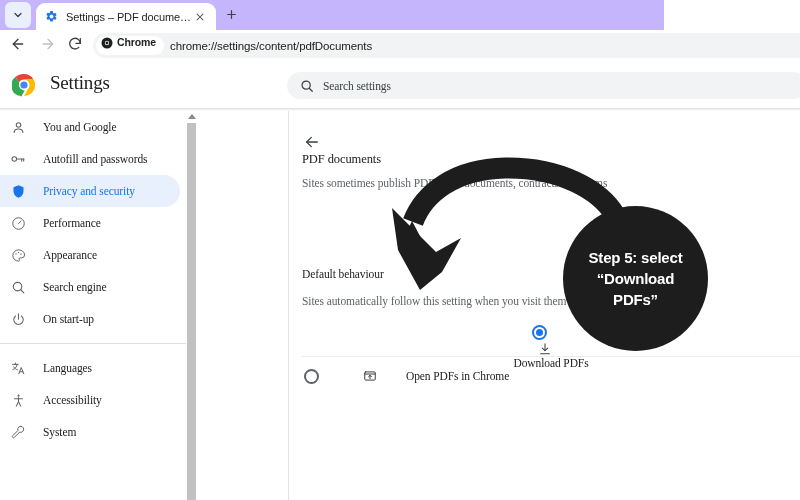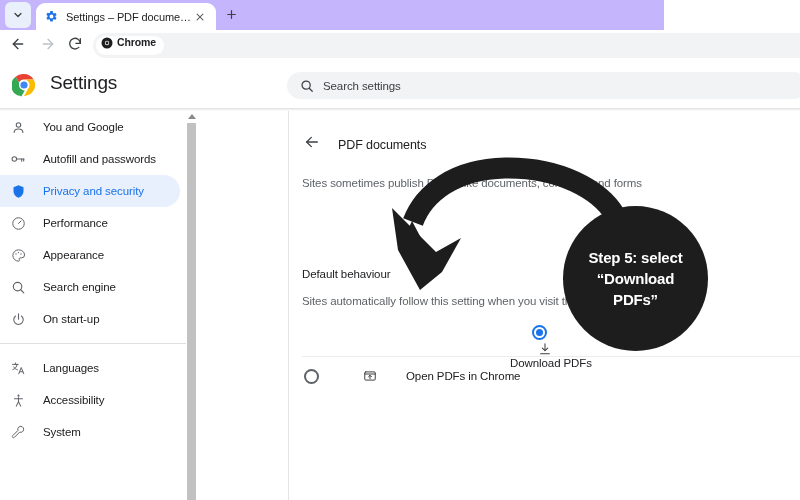--- a/index.html
+++ b/index.html
@@ -103,20 +103,21 @@
 
   .toolbar-sep {
     position: absolute; top: 62px; left: 0; width: 800px; height: 1px;
     background: #ffffff;
   }
 
   
   .page {
     position: absolute; top: 62px; left: 0; width: 800px; height: 438px;
     background: #ffffff;
+    font-family: Liberation Serif, serif;
   }
 
   .settings-header {
     position: absolute; top: 0; left: 0; width: 800px; height: 46px;
     background: #ffffff;
     display: flex; align-items: center;
   }
   .chrome-logo {
     position: absolute; left: 12px; top: 11px;
     width: 24px; height: 24px;
@@ -206,21 +207,21 @@
   }
 
   
   .content {
     position: absolute; left: 289px; top: 49px;
     width: 511px; height: 389px;
     background: #ffffff;
   }
   .content-head {
     position: absolute; left: 13px; top: 21px;
-    display: flex; align-items: flex-end;
+    display: flex; align-items: flex-start; flex-direction: column;
   }
   .back-arrow {
     width: 20px; height: 20px; margin-right: 16px;
     display: flex; align-items: center; justify-content: center;
   }
   .content-title {
     font-size: 12.5px; color: #202124; letter-spacing: -0.1px;
   }
   .desc {
     position: absolute; left: 13px; top: 66px;
@@ -360,20 +361,21 @@
       <div class="omnibox-chip">
         <span class="omnibox-chip-icon">
           <svg width="12" height="12" viewBox="0 0 24 24">
             <circle cx="12" cy="12" r="11" fill="#1f1f1f"></circle>
             <circle cx="12" cy="12" r="4.4" fill="#ffffff"></circle>
             <circle cx="12" cy="12" r="2.9" fill="#1f1f1f"></circle>
           </svg>
         </span>
         <span class="omnibox-chip-label">Chrome</span>
       </div>
+      <span class="omnibox-url">chrome://settings/content/pdfDocuments</span>
     </div>
   </div>
   <div class="toolbar-sep"></div>
 
   <div class="page">
 
     <div class="settings-header">
       <span class="chrome-logo">
         <svg width="24" height="24" viewBox="0 0 48 48">
           <circle cx="24" cy="24" r="22" fill="#fff"></circle>

